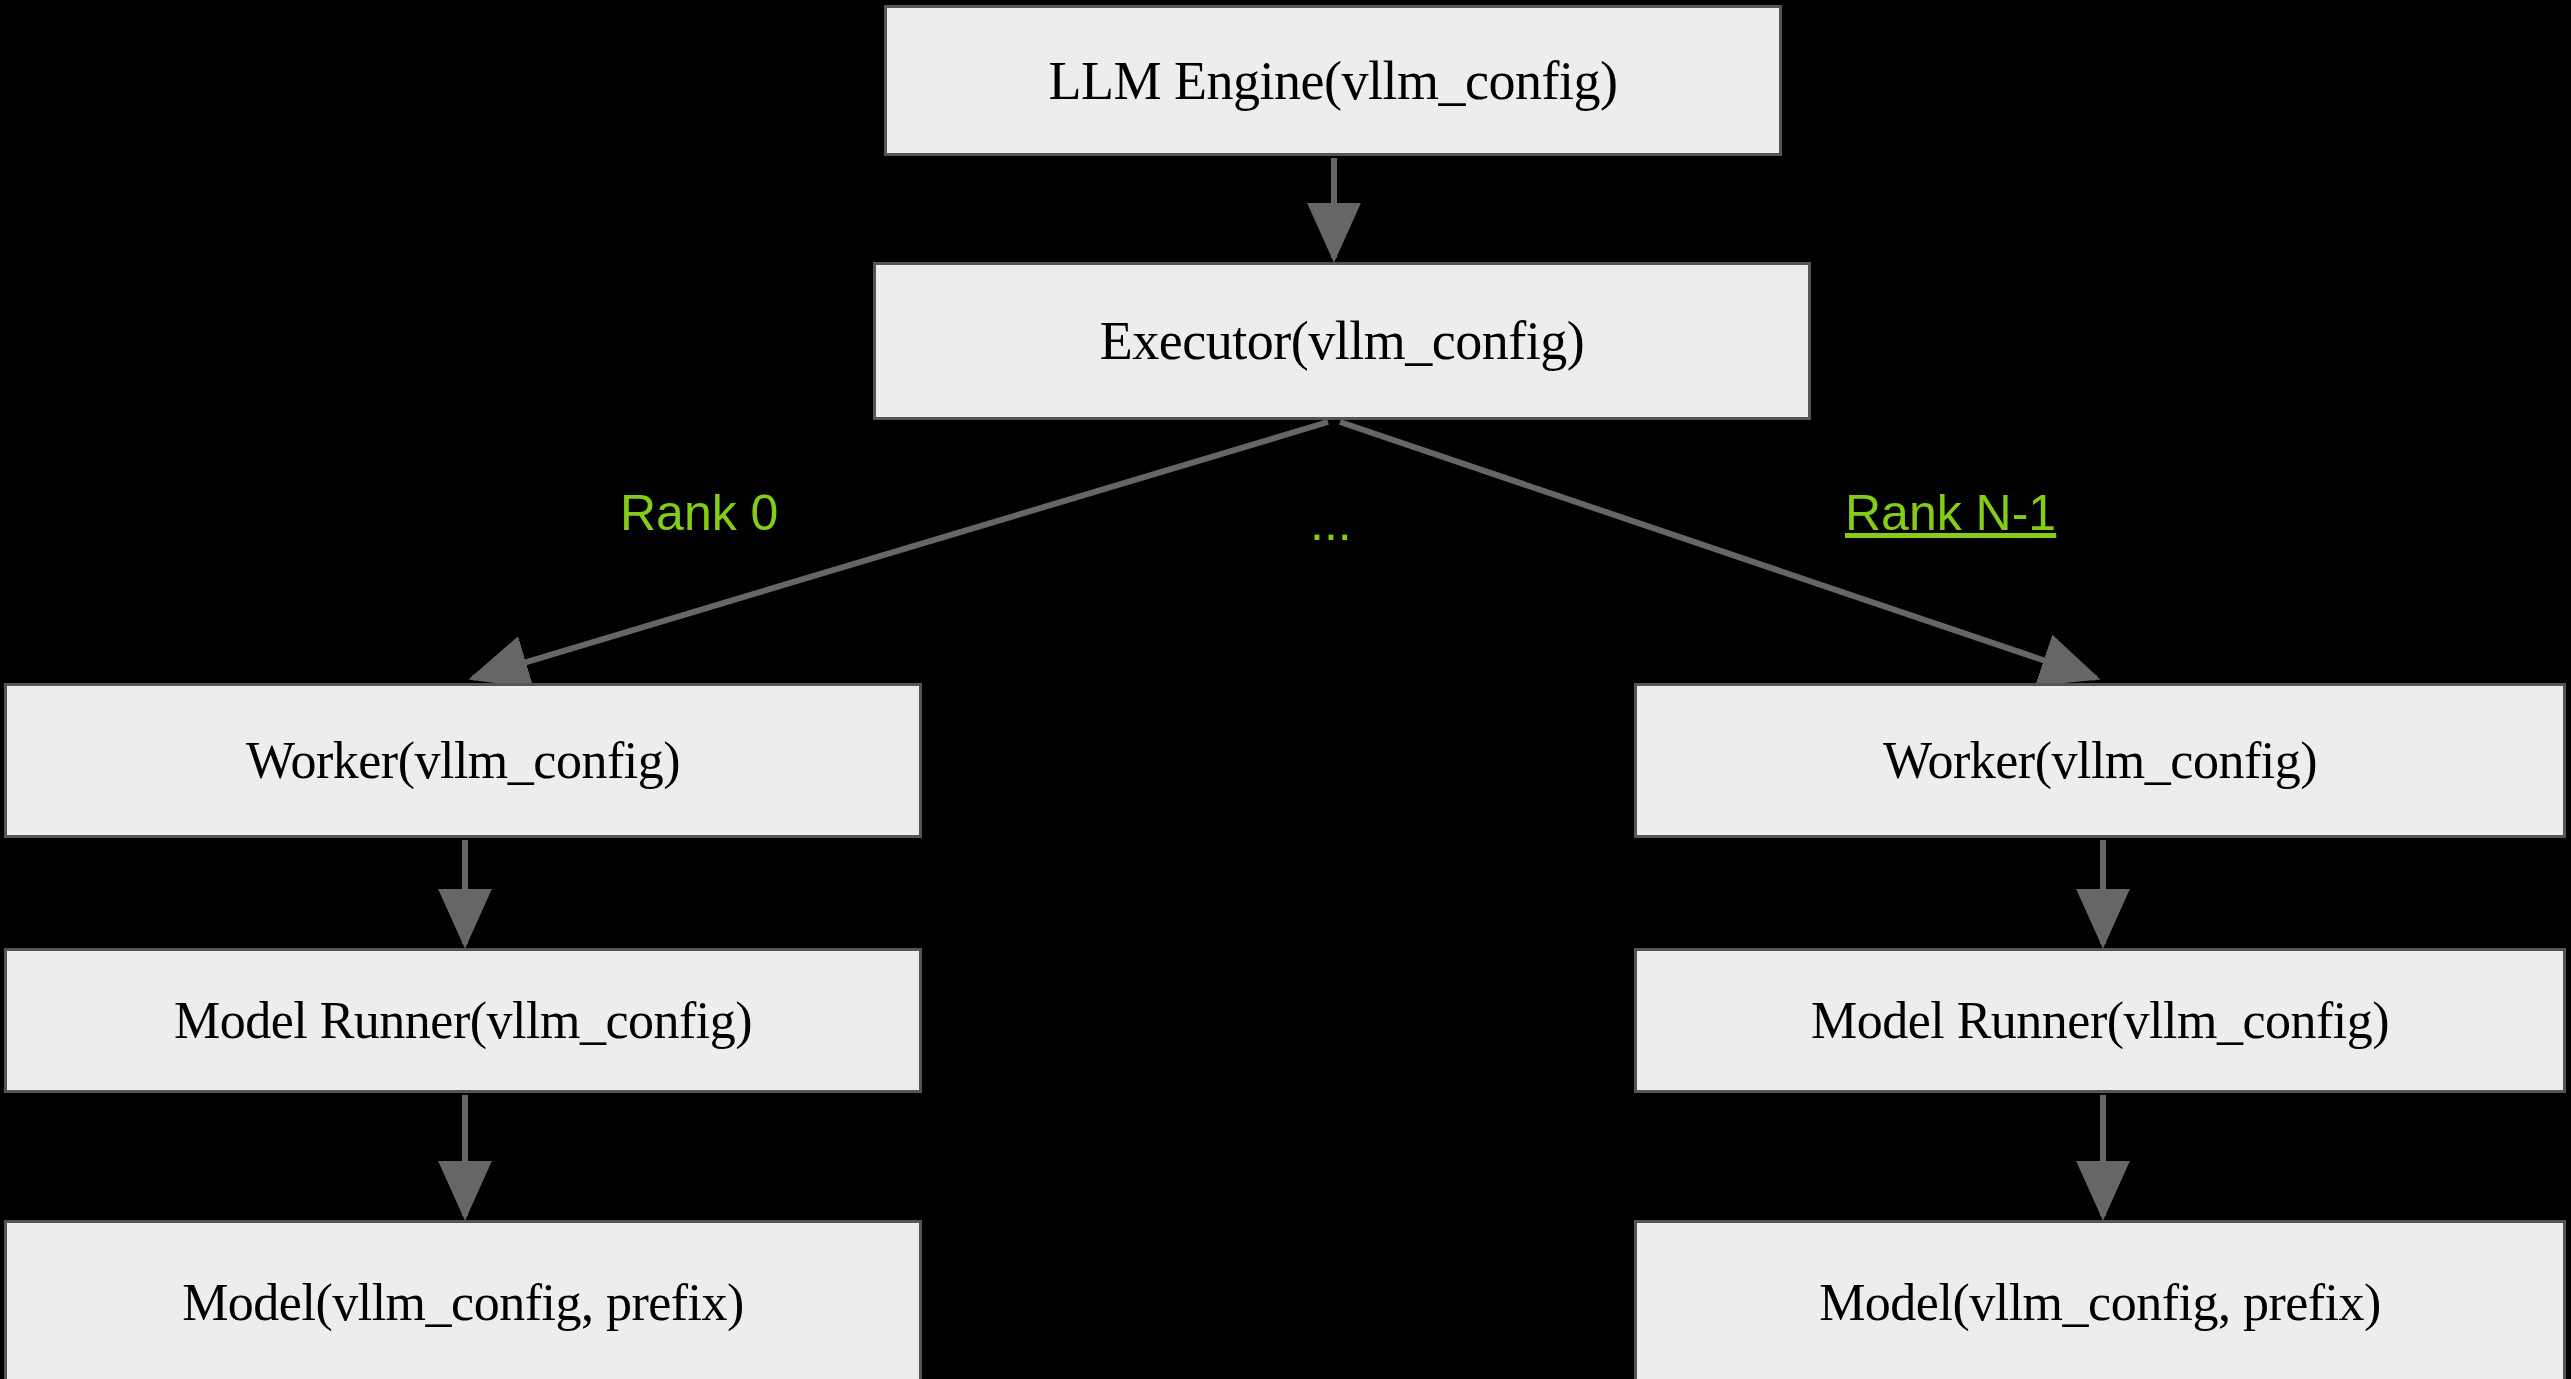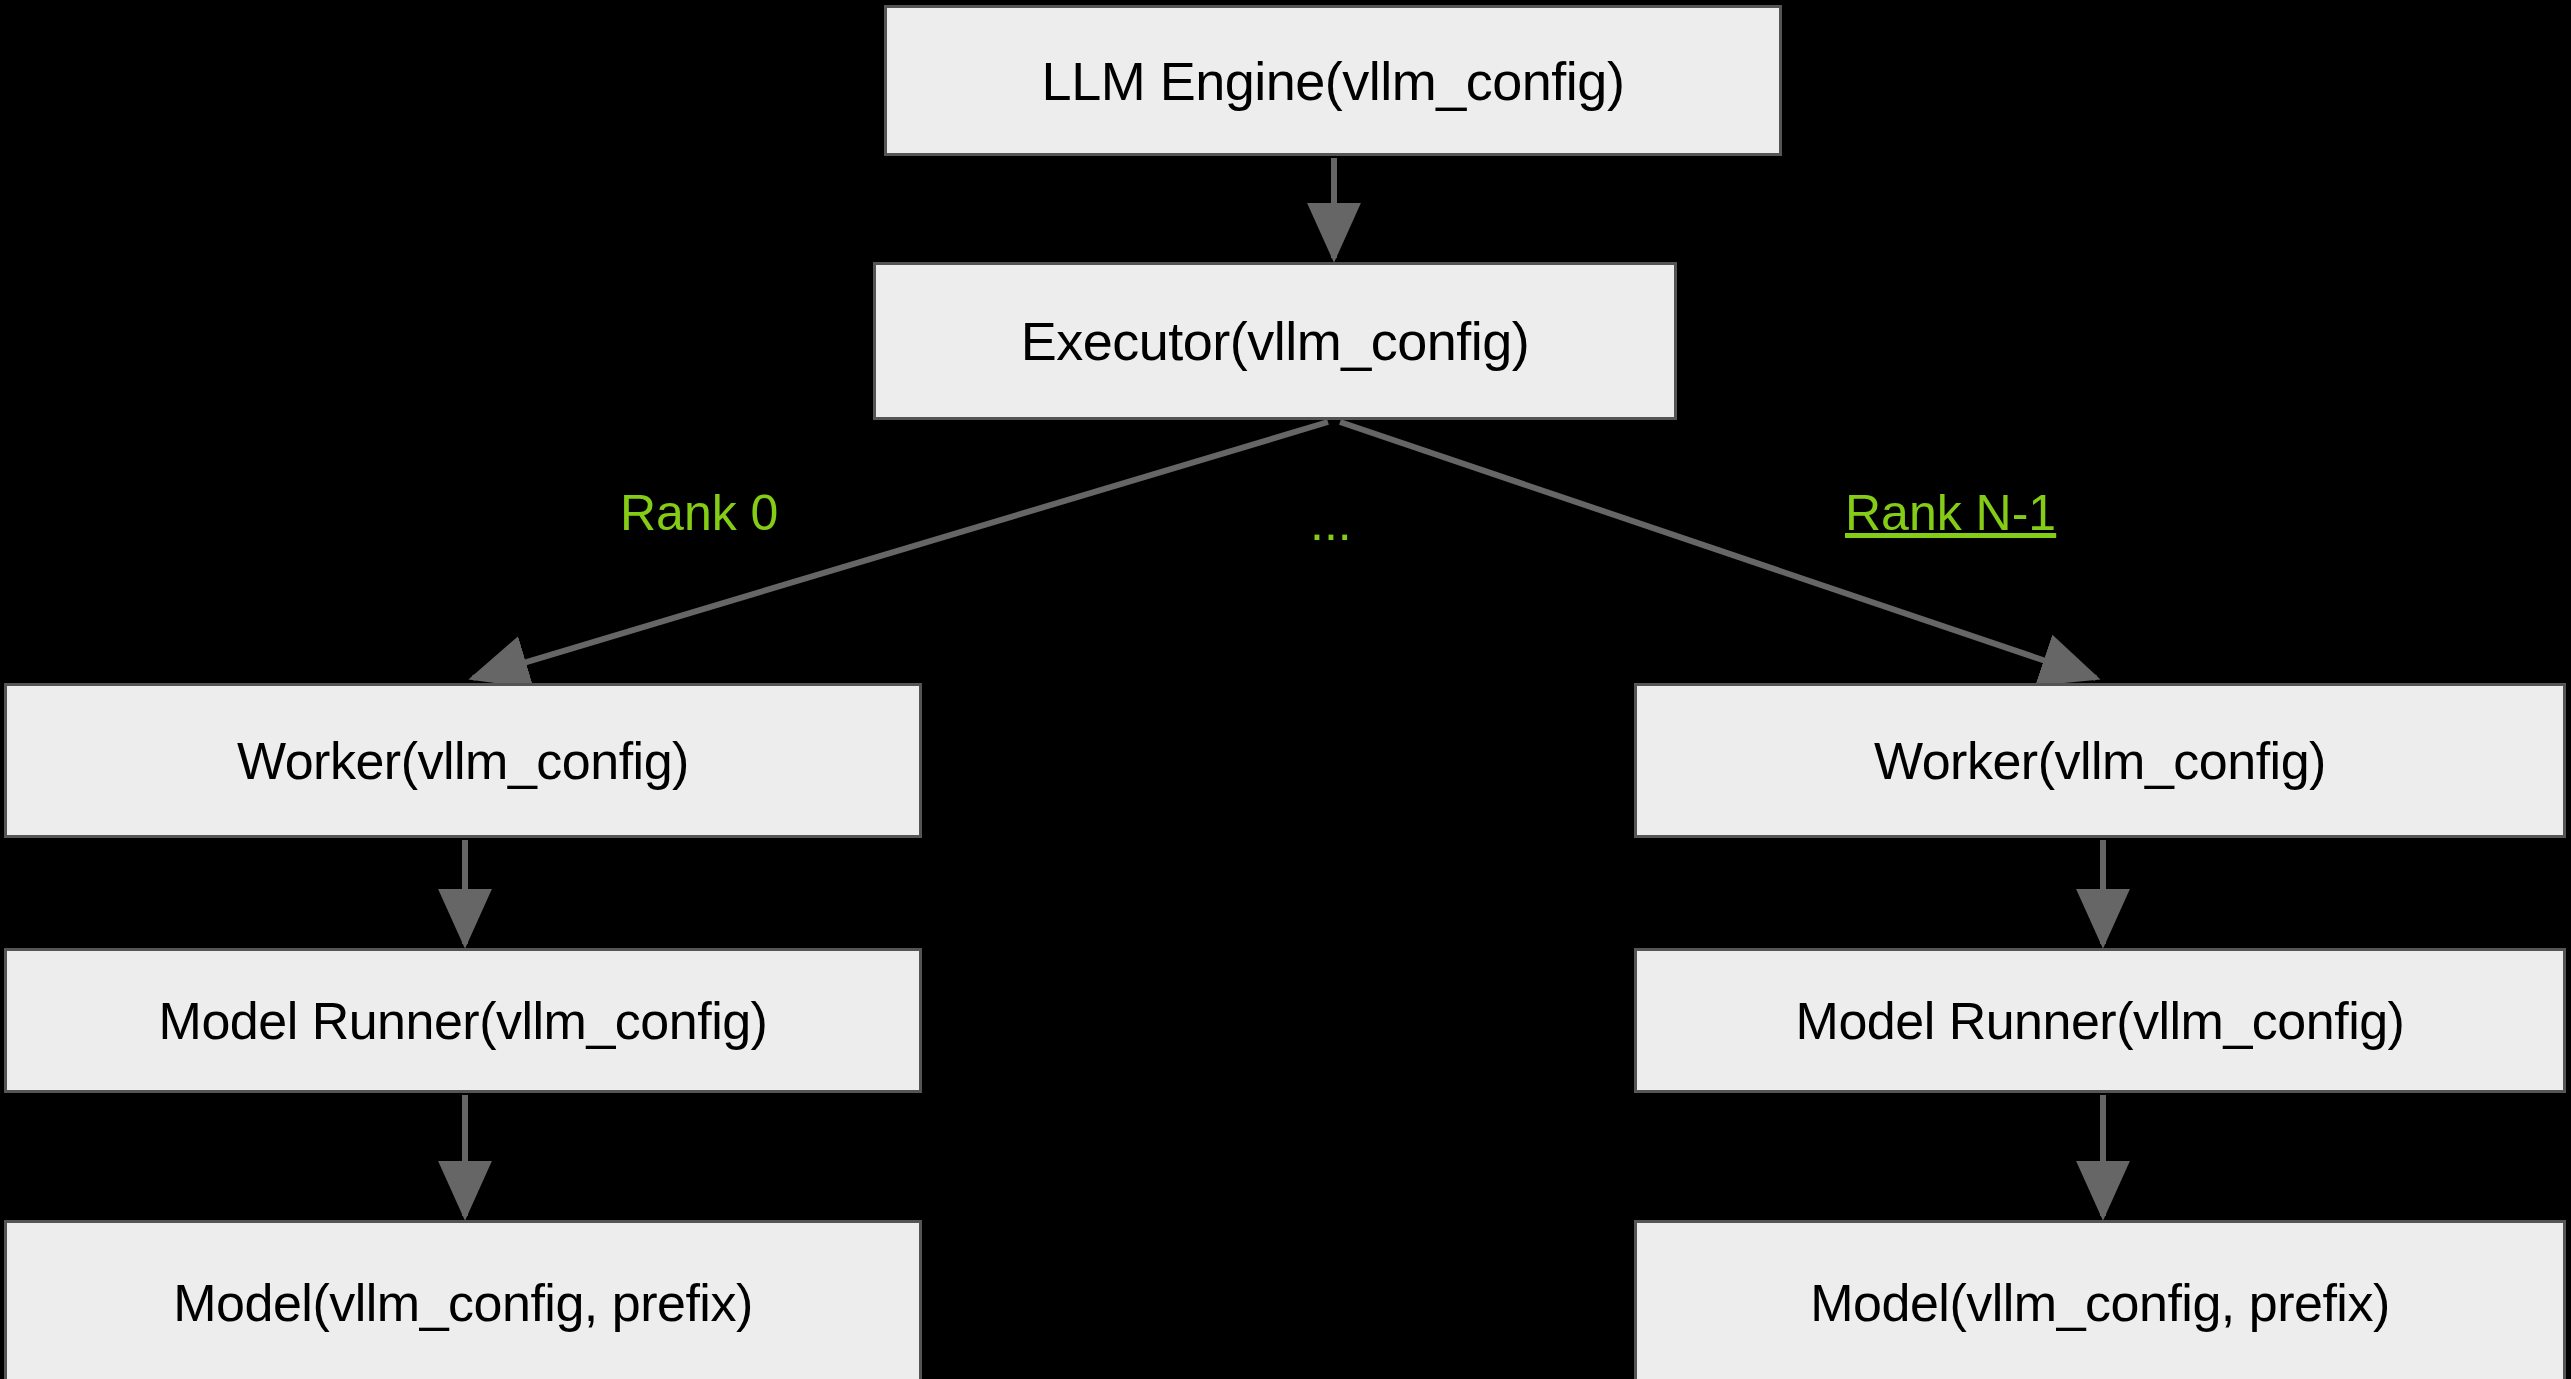--- a/index.html
+++ b/index.html
@@ -22,21 +22,21 @@
   }
   .node {
     position: absolute;
     box-sizing: border-box;
     background: #ededed;
     border: 3px solid #555555;
     display: flex;
     align-items: center;
     justify-content: center;
     color: #000000;
-    font-family: Liberation Sans, sans-serif;
+    font-family: Liberation Serif, serif;
     font-weight: 400;
     letter-spacing: -0.5px;
     white-space: nowrap;
   }
   .node-label {
     display: block;
     line-height: 1;
   }
   .edge-label {
     position: absolute;
@@ -50,21 +50,21 @@
     position: absolute;
     left: 0;
     top: 0;
     width: 2571px;
     height: 1379px;
     pointer-events: none;
   }
 
   
   #node-llm-engine   { left: 884px;  top: 5px;    width: 898px; height: 151px; font-size: 54px; }
-  #node-executor     { left: 873px;  top: 262px;  width: 804px; height: 158px; font-size: 54px; }
+  #node-executor     { left: 873px;  top: 262px;  width: 938px; height: 158px; font-size: 54px; }
 
   #node-worker-0     { left: 4px;    top: 683px;  width: 918px; height: 155px; font-size: 52px; }
   #node-runner-0     { left: 4px;    top: 948px;  width: 918px; height: 145px; font-size: 52px; }
   #node-model-0      { left: 4px;    top: 1220px; width: 918px; height: 165px; font-size: 52px; }
 
   #node-worker-n     { left: 1634px; top: 683px;  width: 932px; height: 155px; font-size: 52px; }
   #node-runner-n     { left: 1634px; top: 948px;  width: 932px; height: 145px; font-size: 52px; }
   #node-model-n      { left: 1634px; top: 1220px; width: 932px; height: 165px; font-size: 52px; }
 
   

